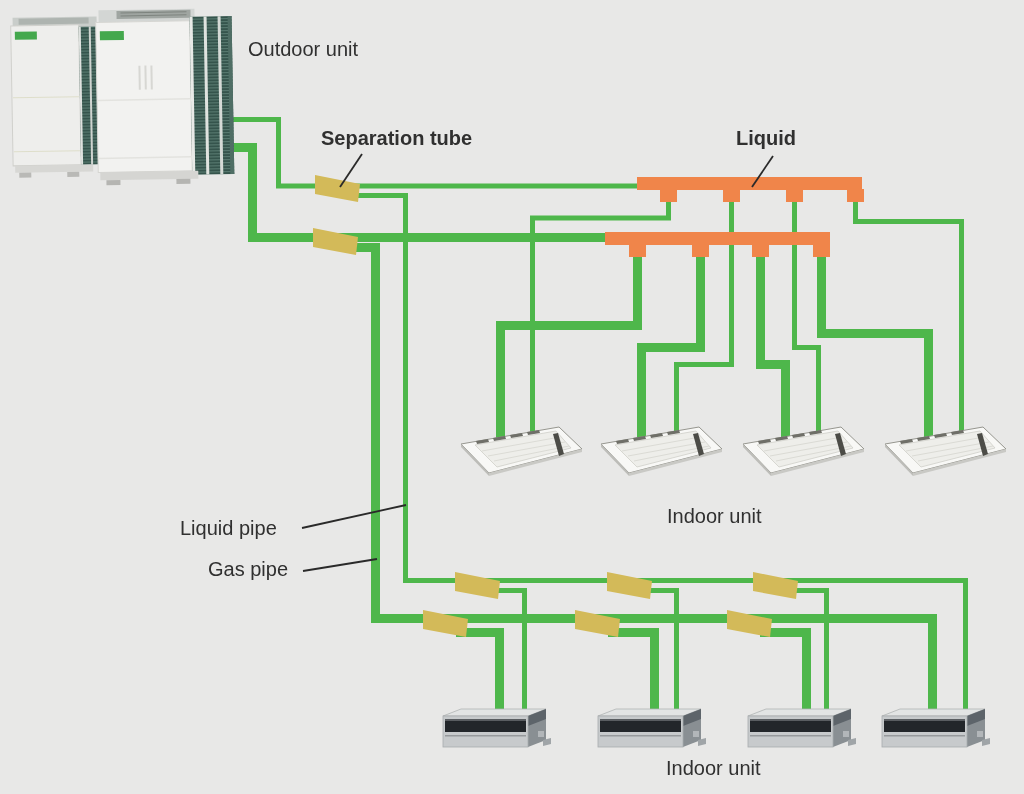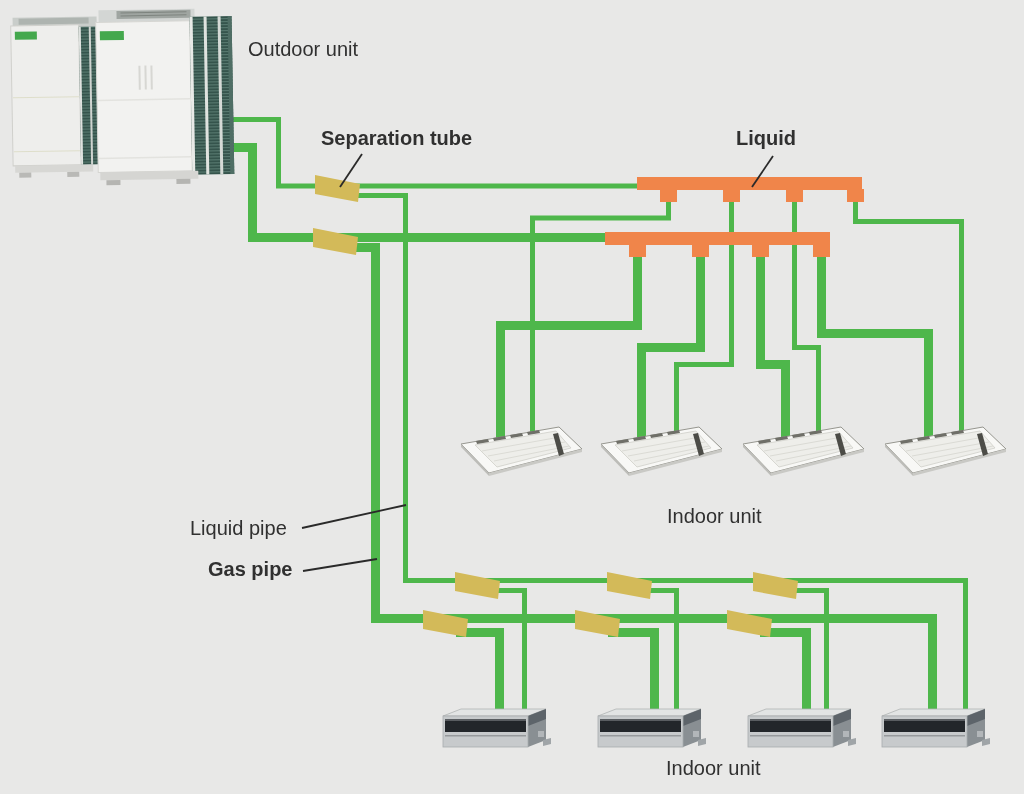--- a/index.html
+++ b/index.html
@@ -174,17 +174,17 @@
       <line class="callout" x1="362" y1="154" x2="340" y2="187"></line>
       <line class="callout" x1="773" y1="156" x2="752" y2="187"></line>
       <line class="callout" x1="302" y1="528" x2="406" y2="505"></line>
       <line class="callout" x1="303" y1="571" x2="377" y2="559"></line>
     </g>
   </svg>
 
   <div class="lbl" style="left:248px;top:38px;">Outdoor unit</div>
   <div class="lbl bold" style="left:321px;top:127px;">Separation tube</div>
   <div class="lbl bold" style="left:736px;top:127px;">Liquid</div>
-  <div class="lbl" style="left:190px;top:517px;">Liquid pipe</div>
-  <div class="lbl" style="left:208px;top:558px;font-weight:bold;">Gas pipe</div>
+  <div class="lbl" style="left:180px;top:517px;">Liquid pipe</div>
+  <div class="lbl" style="left:208px;top:558px;">Gas pipe</div>
   <div class="lbl" style="left:667px;top:505px;">Indoor unit</div>
   <div class="lbl" style="left:666px;top:757px;">Indoor unit</div>
 </div>
 
 </body></html>

